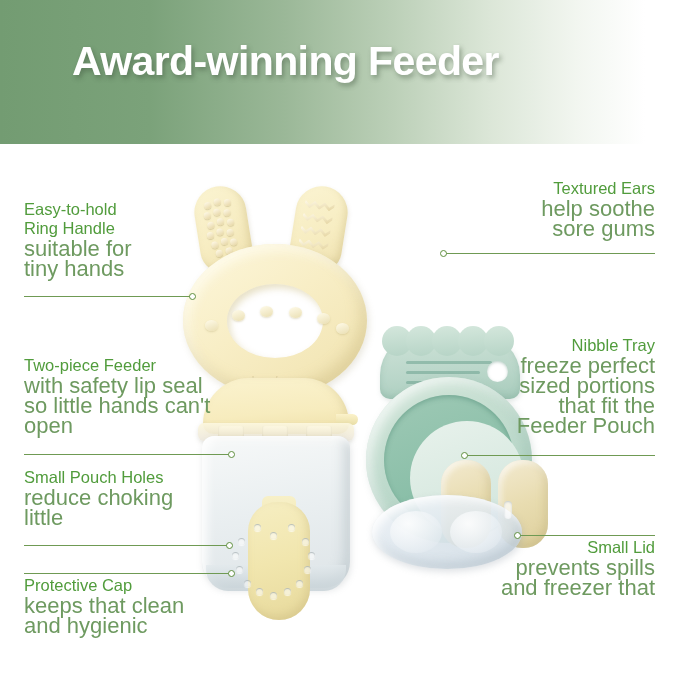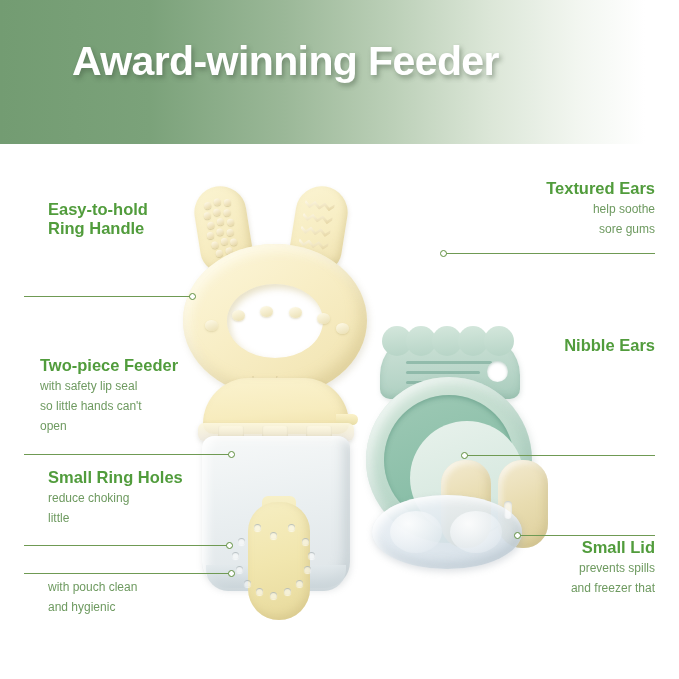--- a/index.html
+++ b/index.html
@@ -21,29 +21,29 @@
     position:absolute;left:72px;top:38px;
     font-size:41px;font-weight:bold;color:#ffffff;
     letter-spacing:-0.6px;
     text-shadow:2px 3px 5px rgba(60,80,58,0.45);
     white-space:nowrap;
   }
 
   
   .callout{position:absolute;}
   .callout .c-title{
-    font-size:16.5px;font-weight:bold;color:#519c3c;
+    font-size:16.5px;font-weight:normal;color:#519c3c;
     line-height:19px;white-space:pre-line;
   }
   .callout .c-body{
-    font-size:12px;color:#6e9a60;font-weight:normal;
+    font-size:22px;color:#6e9a60;font-weight:normal;
     line-height:20px;white-space:pre-line;margin-top:1px;
   }
   .callout.right{text-align:right;}
-  .callout.left{text-align:left;margin-left:24px;}
+  .callout.left{text-align:left;}
 
   
   .lead-line{
     position:absolute;height:1px;background:#6f9a53;
   }
   .lead-dot{
     position:absolute;width:7px;height:7px;border-radius:50%;
     border:1.3px solid #5f8f3e;background:#ffffff;box-sizing:border-box;
   }
 
@@ -332,48 +332,55 @@
 
   <div class="lead-line" style="left:464px;top:455px;width:191px"></div>
   <div class="lead-dot" style="left:461px;top:452px"></div>
 
   <div class="lead-line" style="left:517px;top:535px;width:138px"></div>
   <div class="lead-dot" style="left:514px;top:532px"></div>
 
   <div class="callout left" style="left:24px;top:200px;width:200px">
     <div class="c-title">Easy-to-hold
 Ring Handle</div>
-  </div>
-
-  <div class="callout left" style="left:16px;top:356px;width:210px">
+    <div class="c-body">suitable for
+tiny hands</div>
+  </div>
+
+  <div class="callout left" style="left:24px;top:356px;width:210px">
     <div class="c-title">Two-piece Feeder</div>
     <div class="c-body">with safety lip seal
 so little hands can't
 open</div>
   </div>
 
   <div class="callout left" style="left:24px;top:468px;width:210px">
-    <div class="c-title">Small Ring Holes</div>
+    <div class="c-title">Small Pouch Holes</div>
     <div class="c-body">reduce choking
 little</div>
   </div>
 
   <div class="callout left" style="left:24px;top:576px;width:210px">
-    <div class="c-body">with pouch clean
+    <div class="c-title">Protective Cap</div>
+    <div class="c-body">keeps that clean
 and hygienic</div>
   </div>
 
   <div class="callout right" style="left:435px;top:179px;width:220px">
     <div class="c-title">Textured Ears</div>
     <div class="c-body">help soothe
 sore gums</div>
   </div>
 
   <div class="callout right" style="left:435px;top:336px;width:220px">
-    <div class="c-title">Nibble Ears</div>
+    <div class="c-title">Nibble Tray</div>
+    <div class="c-body">freeze perfect
+sized portions
+that fit the
+Feeder Pouch</div>
   </div>
 
   <div class="callout right" style="left:435px;top:538px;width:220px">
     <div class="c-title">Small Lid</div>
     <div class="c-body">prevents spills
 and freezer that</div>
   </div>
 
 </div>
 

